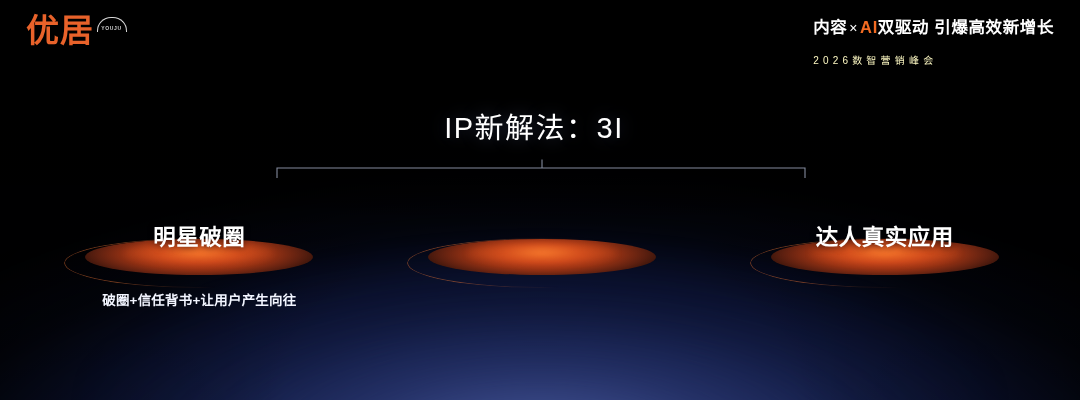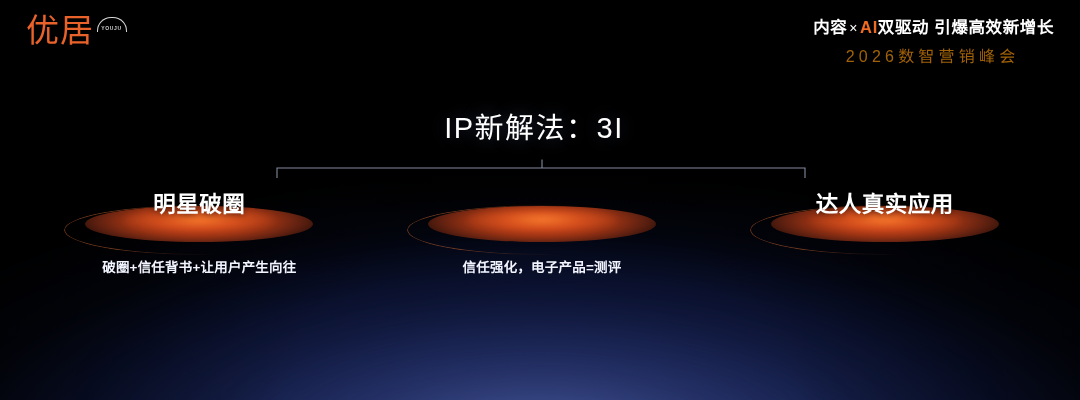--- a/index.html
+++ b/index.html
@@ -74,21 +74,21 @@
   .logo {
     position: absolute;
     left: 26px;
     top: 14px;
     display: flex;
     align-items: flex-start;
   }
   .logo-word {
     font-family: "DejaVu Sans", "Liberation Sans", sans-serif;
     font-size: 33px;
-    font-weight: 400;
+    font-weight: 700;
     color: #E8622A;
     letter-spacing: 1px;
     line-height: 1;
   }
   .logo-mark {
     position: relative;
     margin-left: 3px;
     margin-top: 3px;
     width: 30px;
     height: 20px;
@@ -112,42 +112,42 @@
     letter-spacing: 0.7px;
     color: #cfcfcf;
     font-weight: 700;
     font-family: "Liberation Sans", sans-serif;
   }
 
   .header-right {
     position: absolute;
     right: 26px;
     top: 18px;
-    text-align: center;
+    text-align: left;
   }
   .header-slogan {
     font-size: 16.5px;
     font-weight: 700;
     color: #ffffff;
     letter-spacing: 0.6px;
     line-height: 1.1;
     white-space: nowrap;
   }
   .header-slogan .ai {
     color: #F26B22;
   }
   .header-slogan .times {
     font-weight: 400;
     font-size: 14px;
     padding: 0 2px;
   }
   .header-sub {
-    margin-top: 7px;
-    font-size: 16px;
-    color: #a16207;
+    margin-top: 16px;
+    font-size: 10px;
+    color: #fef9c3;
     letter-spacing: 4.2px;
     white-space: nowrap;
     font-weight: 400;
     padding-right: 2px;
   }
 
   
   .main-title {
     position: absolute;
     left: 0; right: 12px;
@@ -176,20 +176,21 @@
     left: 0; right: 0;
     top: 186px;
     display: flex;
   }
   .col {
     position: relative;
     flex: 1 1 0;
     display: flex;
     flex-direction: column;
     align-items: center;
+    margin-top: 33px;
   }
   .col-1 { margin-left: 28px; }
   .col-3 { margin-right: 24px; }
 
   .disc-wrap {
     position: relative;
     width: 100%;
     height: 56px;
     display: flex;
     justify-content: center;
@@ -308,21 +309,20 @@
       </div>
     </div>
 
     <div class="col col-2">
       <div class="disc-wrap">
         <div class="disc-ring"></div>
         <div class="disc"></div>
         <div class="disc-core"></div>
       </div>
       <div class="col-desc">
-        <div>信任强化，电子产品=测评</div>
       </div>
     </div>
 
     <div class="col col-3">
       <div class="disc-wrap">
         <div class="disc-ring"></div>
         <div class="disc"></div>
         <div class="disc-core"></div>
         <div class="col-heading">达人真实应用</div>
       </div>

